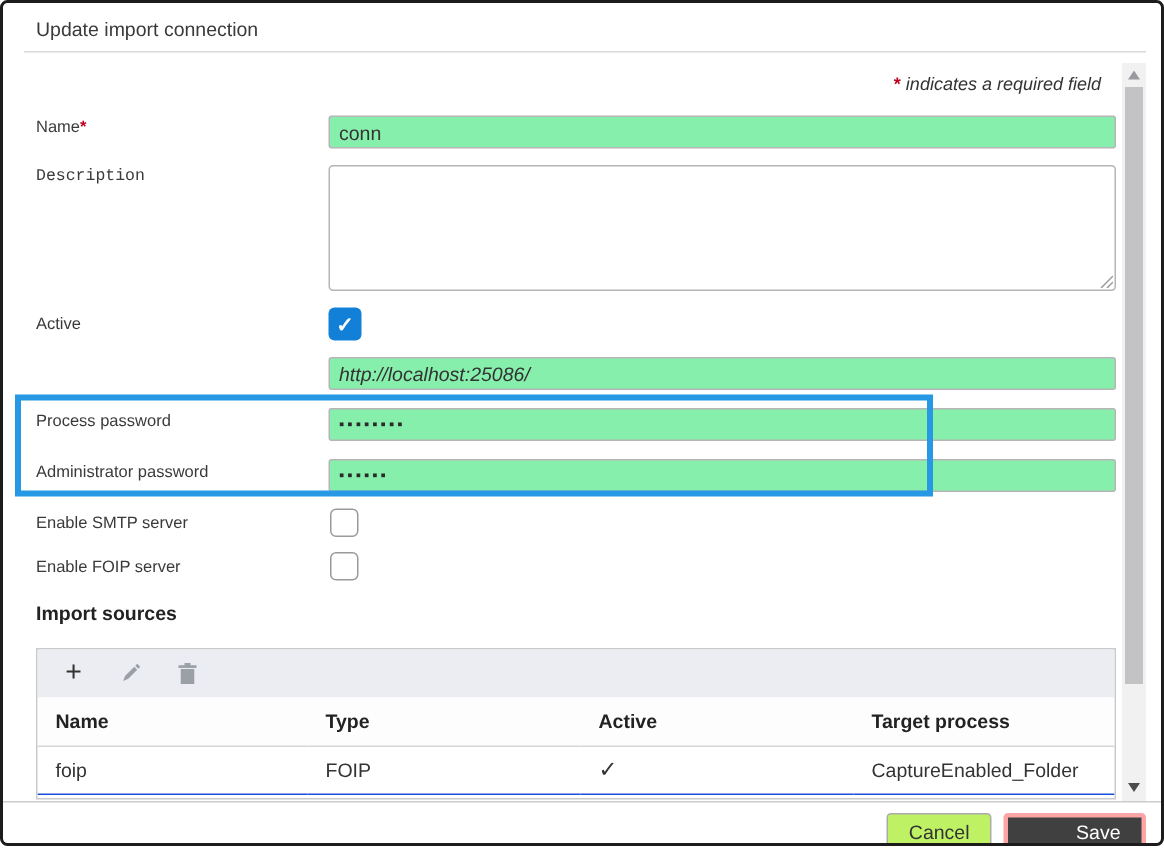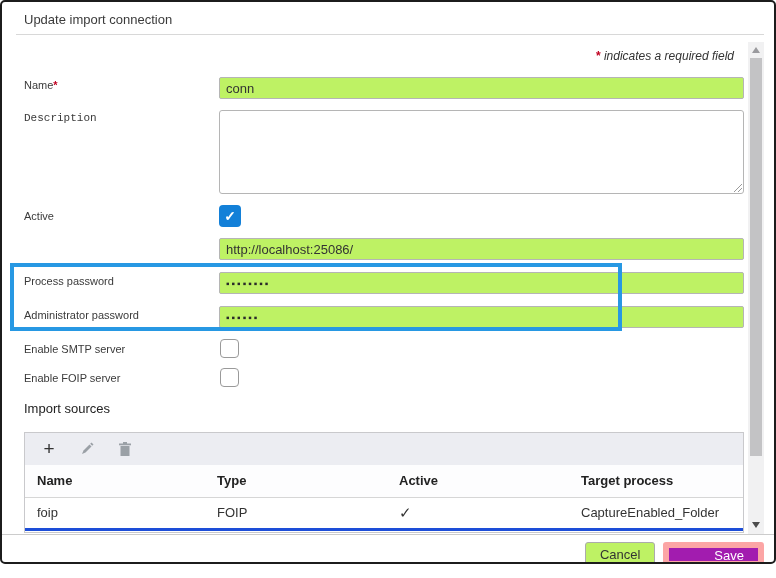--- a/index.html
+++ b/index.html
@@ -10,21 +10,21 @@
   }
   .title { position:absolute; top:10px; left:22px; font-size:13px; color:#3a3a3a; }
   .divider-top { position:absolute; top:32px; left:14px; width:748px; height:1px; background:#d8d8d8; }
   .required-note { position:absolute; top:47px; right:40px; font-size:12px; font-style:italic; color:#333;text-align:center; }
   .req { color:#c00020; font-style:normal; font-weight:bold; }
   .req-inline { color:#c00020; font-weight:bold; }
 
   .flabel { position:absolute; left:22px; font-size:11px; color:#3a3a3a; white-space:nowrap; }
   .finput {
     position:absolute; left:217px; width:525px; height:22px;
-    border:1px solid #b5b5b5; border-radius:2px; background:#bef264;
+    border:1px solid #b5b5b5; border-radius:2px; background:#86efac;
     font-family:"Liberation Sans", sans-serif; font-size:13px; color:#333; padding:10px 6px;
   }
   .ftextarea {
     position:absolute; left:217px; top:108px; width:525px; height:84px;
     border:1px solid #b5b5b5; border-radius:3px; background:#fff; resize:none;
     font-family:"Liberation Sans", sans-serif; font-size:13px; color:#333; padding:4px 6px;
   }
   .resize-grip { position:absolute; left:730px; top:180px; width:10px; height:10px; pointer-events:none; }
   .pwd { font-size:10px; letter-spacing:2px; color:#2a2a2a; }
 
@@ -36,34 +36,34 @@
   .checkbox-off {
     position:absolute; left:218px; width:19px; height:19px; border-radius:4px;
     background:#fff; border:1px solid #9a9a9a; cursor:pointer;
   }
 
   .highlight-box {
     position:absolute; left:8px; top:261px; width:612px; height:68px;
     border:4px solid #2798e3; pointer-events:none;
   }
 
-  .section-heading { position:absolute; left:22px; top:399px; font-size:13px; font-weight:normal; color:#222; }
+  .section-heading { position:absolute; left:22px; top:399px; font-size:13px; font-weight:bold; color:#222; }
 
   .sources-box {
     position:absolute; left:22px; top:430px; width:720px; height:101px;
     border:1px solid #c9c9cc; overflow:hidden; background:#fff;
   }
   .toolbar {
     height:32px; background:#ecedf2; display:flex; align-items:center; gap:22px; padding-left:16px;
   }
   .tb-btn { width:16px; height:16px; display:flex; align-items:center; justify-content:center; cursor:pointer; }
   .plus-glyph { font-size:19px; color:#333; line-height:14px; font-weight:normal; }
   .src-table { width:100%; border-collapse:collapse; table-layout:fixed; font-size:13px; }
   .src-table th { text-align:left; font-weight:bold; color:#222; height:32px; padding:0 0 0 12px; border-bottom:1px solid #d6d6d6; background:#fdfdfe; }
-  .src-table td { height:32px; padding:0 0 0 12px; color:#333; border-bottom:3px solid #1d4ed8; }
+  .src-table td { height:32px; padding:0 0 0 12px; color:#333; border-bottom:1px solid #1d4ed8; }
   .check-cell { font-size:15px; color:#222; }
 
   .vscrollbar {
     position:absolute; left:746px; top:40px; width:16px; height:492px; background:#f1f1f2;
   }
   .vthumb { position:absolute; left:2px; top:16px; width:12px; height:398px; background:#c3c3c5; }
   .arrow-up {
     position:absolute; top:5px; left:4px; width:0; height:0;
     border-left:4px solid transparent; border-right:4px solid transparent; border-bottom:6px solid #9a9a9e;
   }
@@ -72,21 +72,21 @@
     border-left:4px solid transparent; border-right:4px solid transparent; border-top:6px solid #4c4c4c;
   }
 
   .divider-bottom { position:absolute; top:532px; left:0; width:100%; height:1px; background:#cccccc; }
   .footer { position:absolute; top:540px; right:10px; display:flex; gap:8px; }
   .btn {
     font-family:"Liberation Sans", sans-serif; font-size:13px; height:25px; padding:0 14px;
     border-radius:3px; cursor:pointer;
   }
   .btn-cancel { background:#bef264; border:1px solid #ababab; color:#333; }
-  .btn-save { background:#a21caf; border:6px solid #fca5a5; color:#fff;padding-left:45px; }
+  .btn-save { background:#404040; border:3px solid #fca5a5; color:#fff;padding-left:45px; }
 </style>
 </head>
 <body>
 
 <div class="window">
 
   <div class="title">Update import connection</div>
   <div class="divider-top"></div>
 
   <div class="required-note">
@@ -101,21 +101,21 @@
   <svg class="resize-grip" viewBox="0 0 10 10">
     <line x1="2" y1="10" x2="10" y2="2" stroke="#9a9a9a" stroke-width="1"></line>
     <line x1="6" y1="10" x2="10" y2="6" stroke="#9a9a9a" stroke-width="1"></line>
   </svg>
 
   <div class="flabel" style="top:208px;">Active</div>
   <div class="checkbox-on" style="top:203px;">
       <span>✓</span>
     </div>
 
-  <input class="finput" style="top: 236px;" value="http://localhost:25086/">
+  <input class="finput" style="top: 236px; font-style: italic;" value="http://localhost:25086/">
 
   <div class="flabel" style="top:273px;">Process password</div>
   <input class="finput pwd" style="top: 270px;" value="▪▪▪▪▪▪▪▪">
 
   <div class="flabel" style="top:307px;">Administrator password</div>
   <input class="finput pwd" style="top: 304px;" value="▪▪▪▪▪▪">
 
   <div class="highlight-box"></div>
 
   <div class="flabel" style="top:341px;">Enable SMTP server</div>

